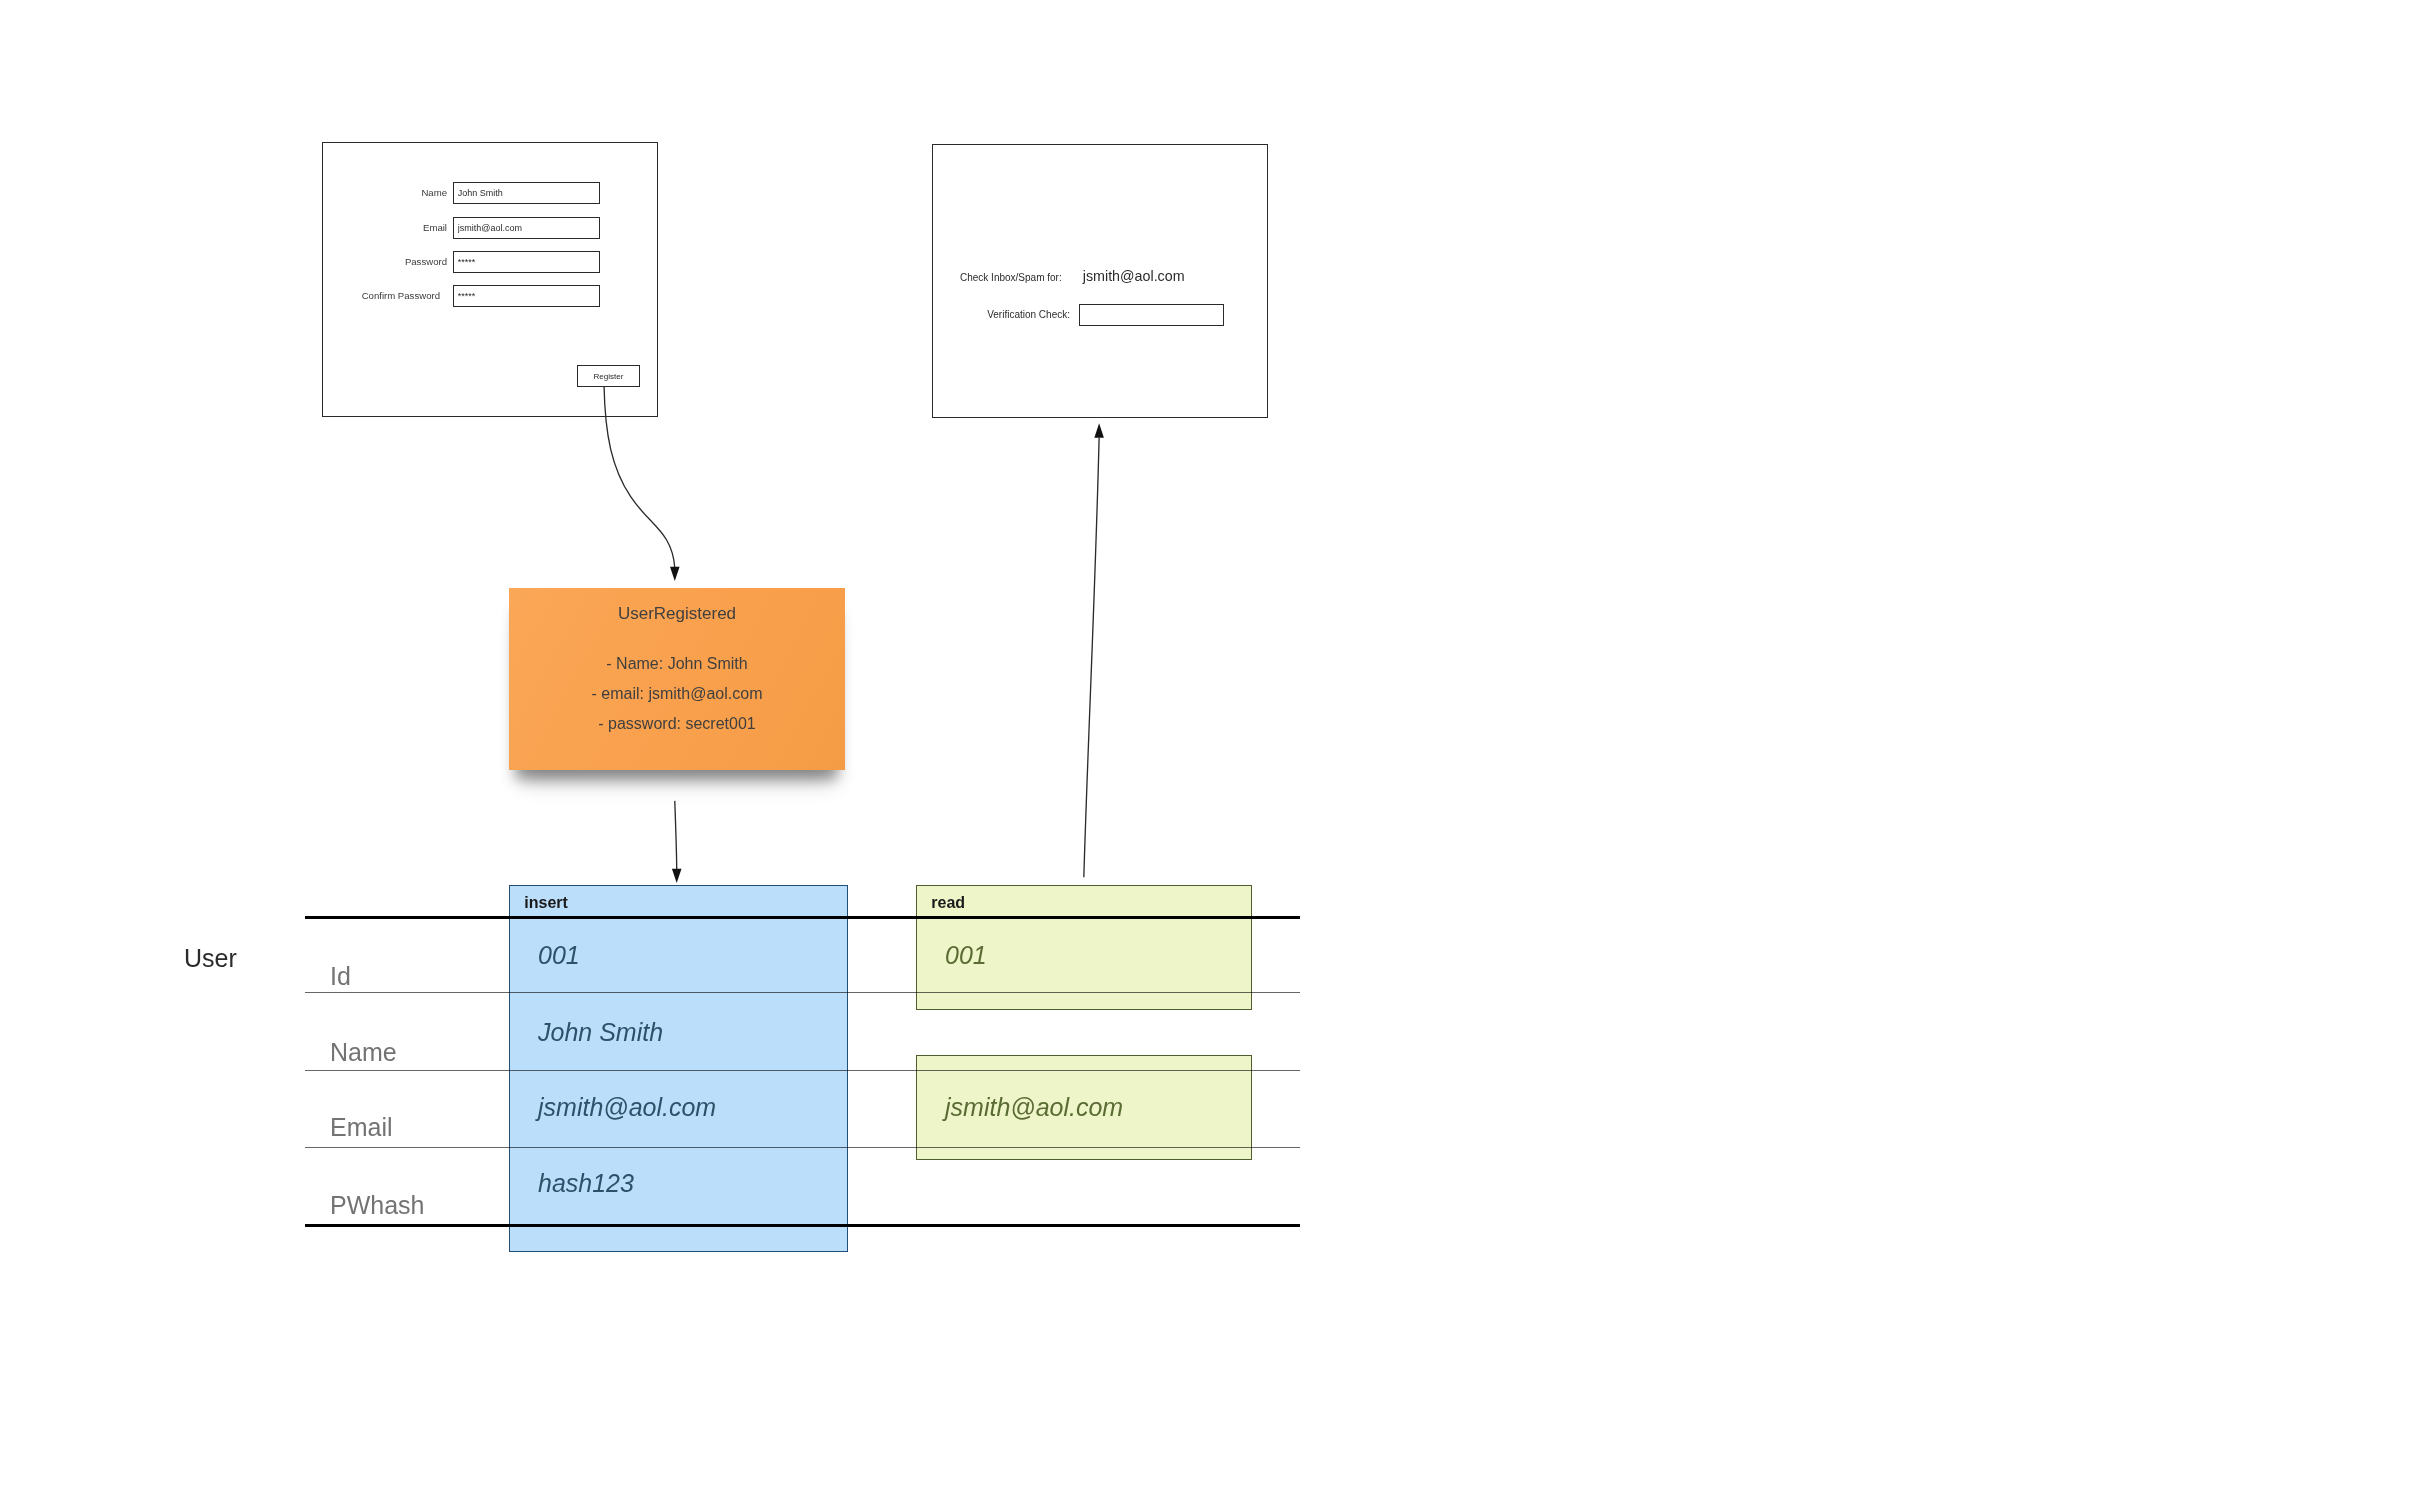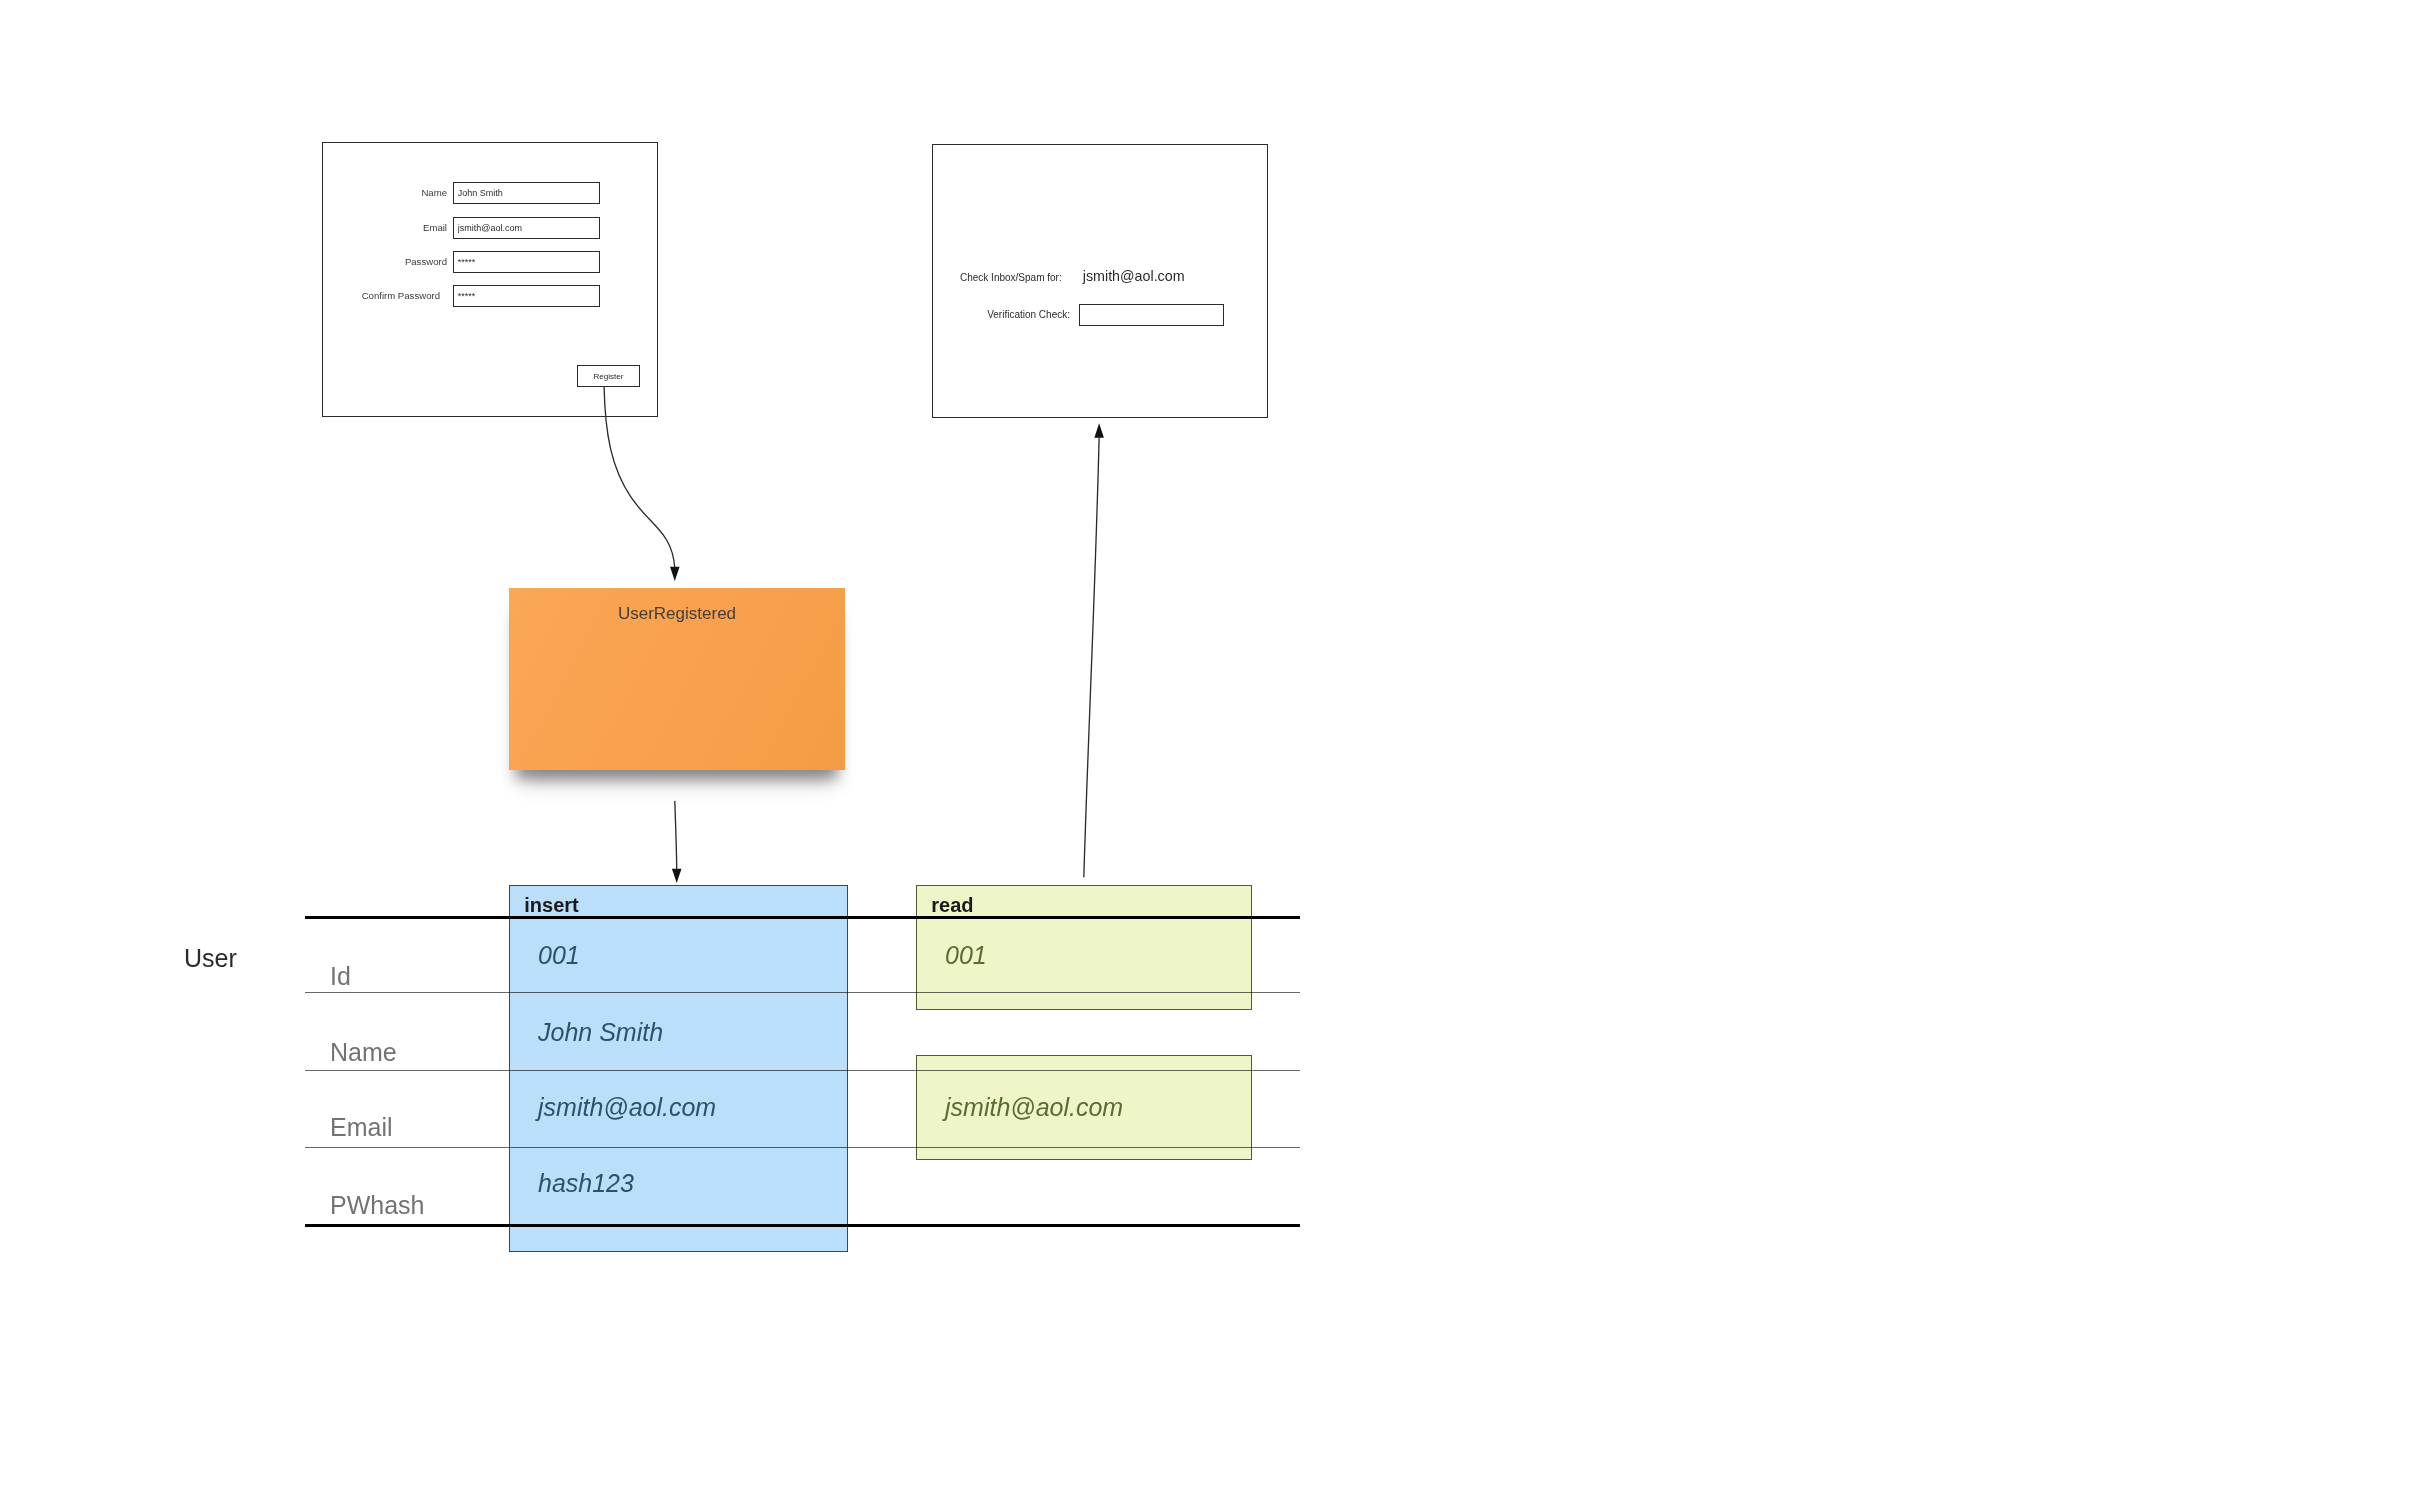--- a/index.html
+++ b/index.html
@@ -77,21 +77,21 @@
   .insert-box {
     position:absolute; left:509px; top:885px;
     width:339px; height:367px;
     background:#bbdefb; border:1.9px solid #1f4e79;
   }
   .read-box {
     position:absolute; left:916px;
     width:336px;
     background:#eef5c9; border:1.9px solid #4f5e2f;
   }
-  .box-header { position:absolute; left:14.3px; top:7.6px; font-size:20px; font-weight:bold; color:#1a1a1a; }
+  .box-header { position:absolute; left:14.3px; top:7.6px; font-size:16px; font-weight:bold; color:#1a1a1a; }
   .cell-value { position:absolute; left:28px; font-size:25px; line-height:31px;font-style:italic; }
   .insert-box .cell-value { color:#2d5168; }
   .read-box  .cell-value { color:#5a6b33; }
 
   .arrows { position:absolute; left:0; top:0; pointer-events:none; }
 </style>
 </head>
 <body>
 
 <div class="panel" style="left:322px; top:142px; width:336px; height:275px;">
@@ -125,20 +125,25 @@
   <div class="check-row">
     <span class="check-label">Check Inbox/Spam for:</span><span class="check-email">jsmith@aol.com</span>
   </div>
 
   <div class="code-label">Verification Check:</div>
   <input class="code-input" type="text" value="" style="">
 </div>
 
 <div class="note">
   <div class="note-title">UserRegistered</div>
+  <div class="note-lines">
+    <div>- Name: John Smith</div>
+    <div>- email: jsmith@aol.com</div>
+    <div>- password: secret001</div>
+  </div>
 </div>
 
 <div class="entity-label">User</div>
 
 <div class="insert-box">
   <span class="box-header">insert</span>
   <span class="cell-value" style="top:54px;">001</span>
   <span class="cell-value" style="top:131px;">John Smith</span>
   <span class="cell-value" style="top:206px;">jsmith@aol.com</span>
   <span class="cell-value" style="top:282px;">hash123</span>

